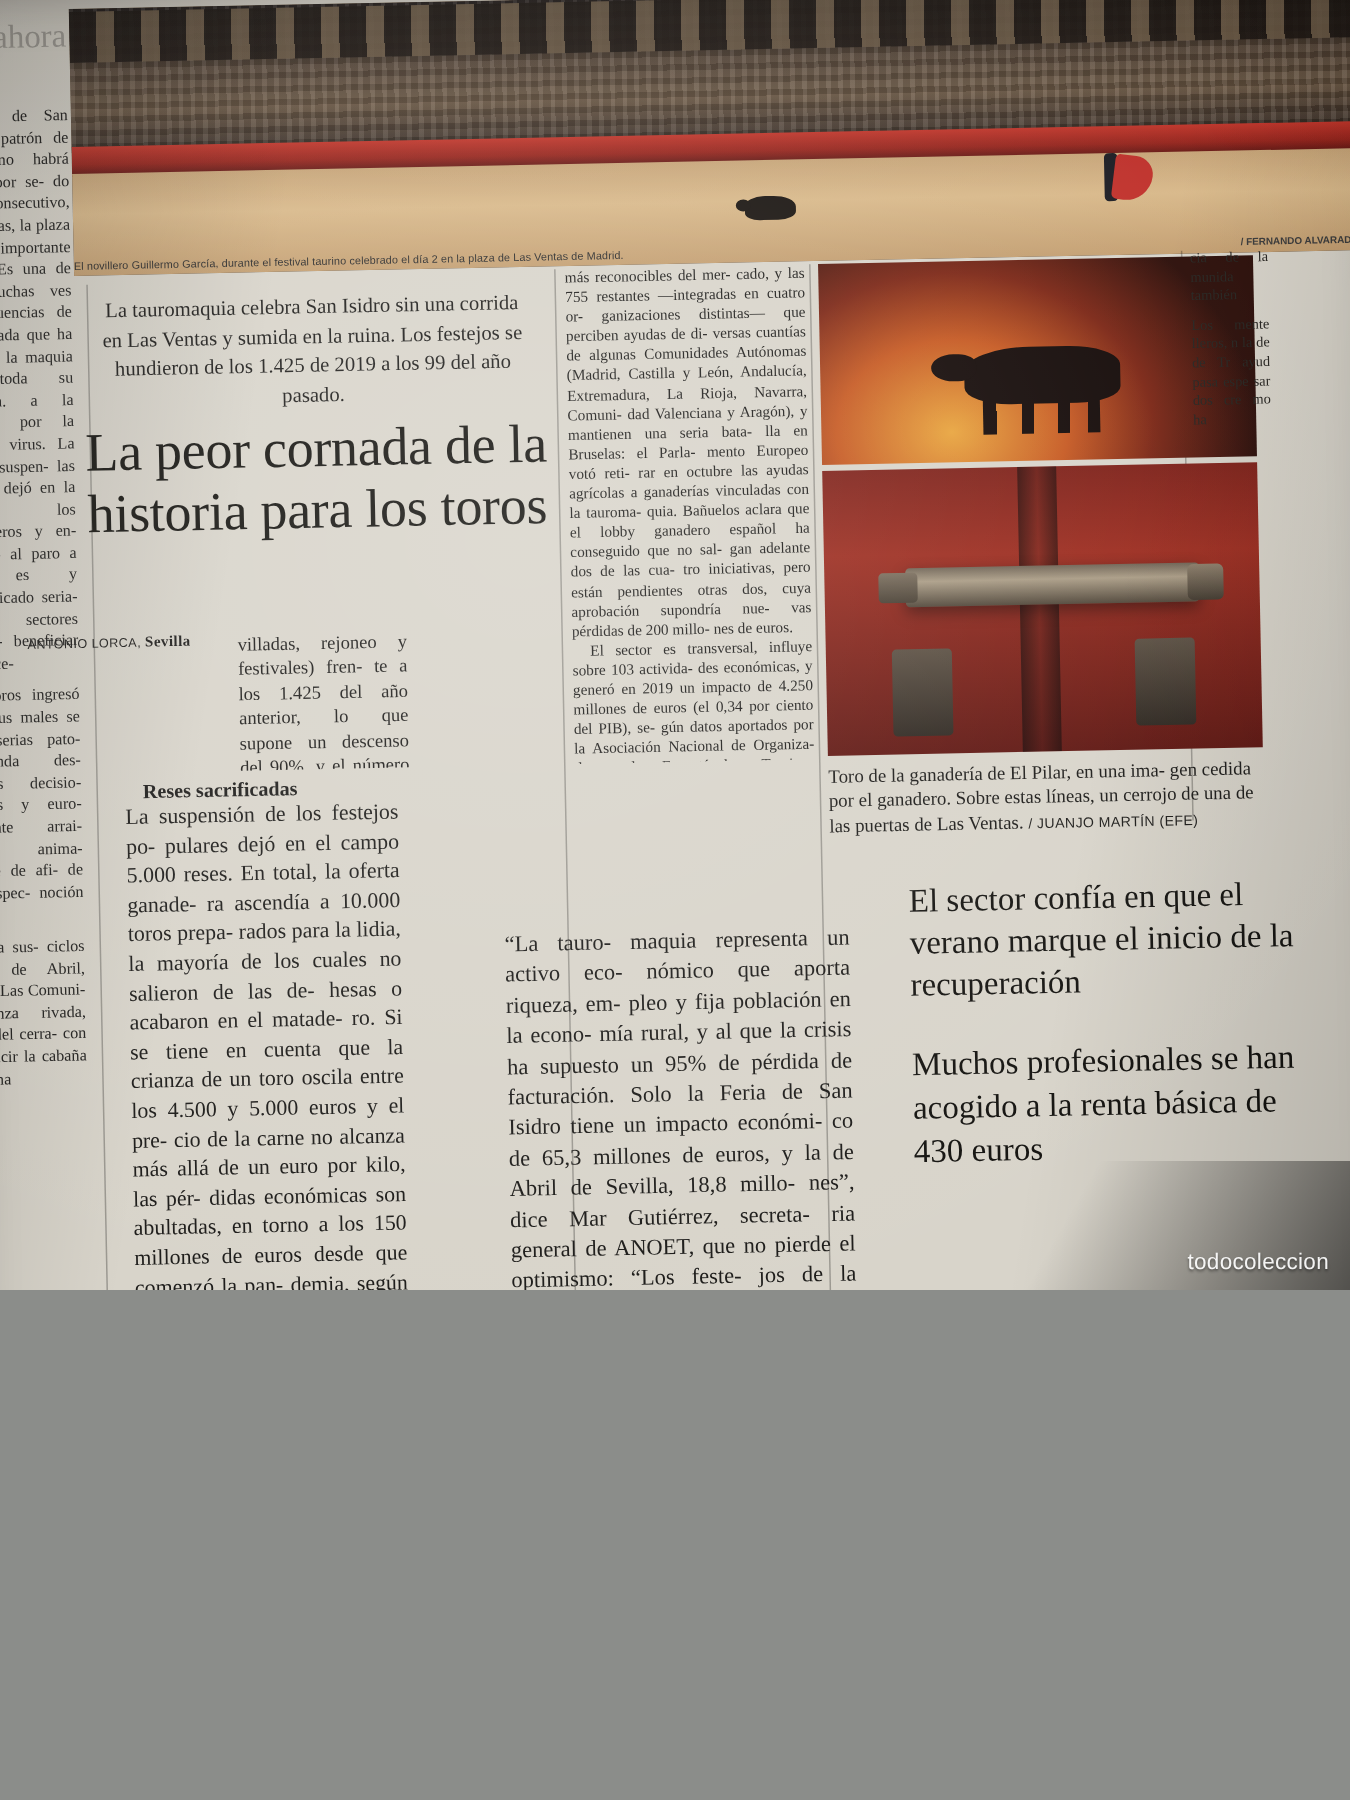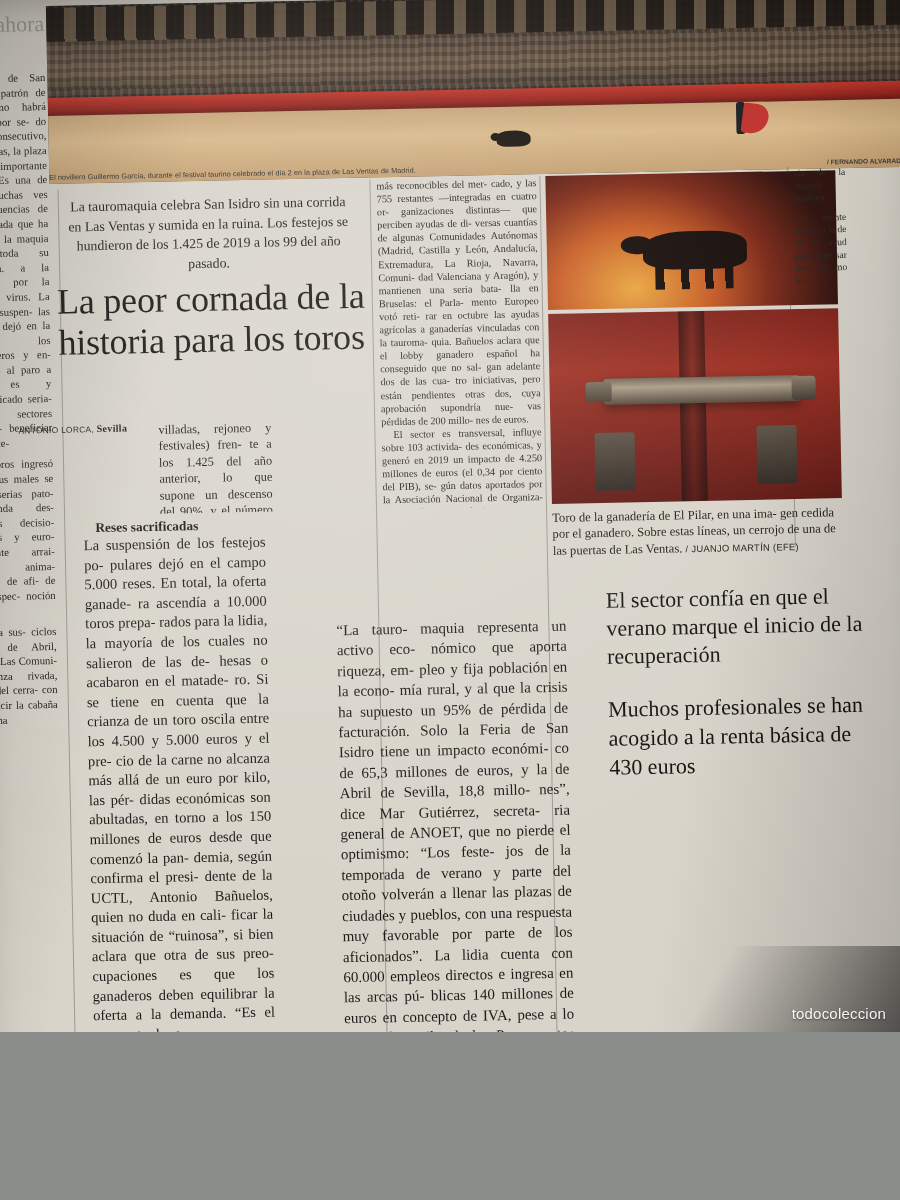--- a/index.html
+++ b/index.html
@@ -3,21 +3,21 @@
 <meta charset="utf-8">
 <style>
   html, body {
     margin: 0;
     padding: 0;
     background: #8b8d8a;
   }
   .page {
     position: relative;
     width: 900px;
-    height: 1032px;
+    height: 860px;
     overflow: hidden;
     background: #a21caf;
     font-family: "Liberation Serif", serif;
   }
   
   .paper {
     position: absolute;
     left: -34px;
     top: -18px;
     width: 968px;

